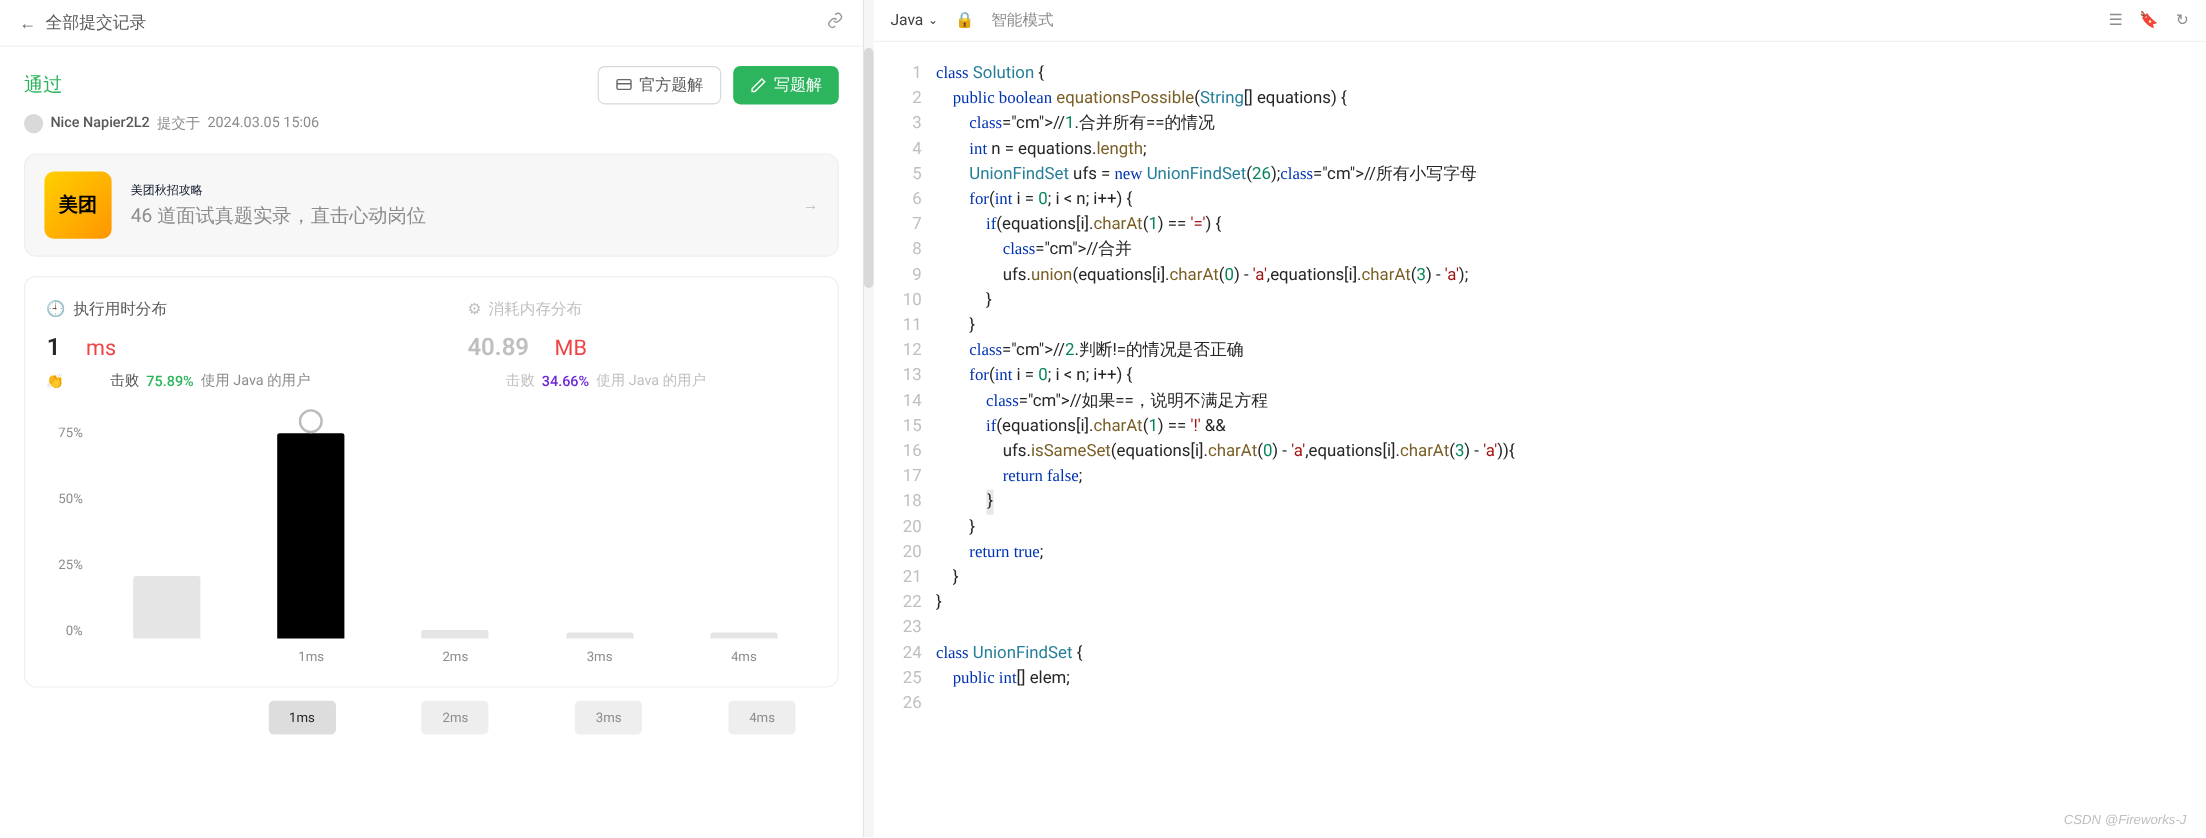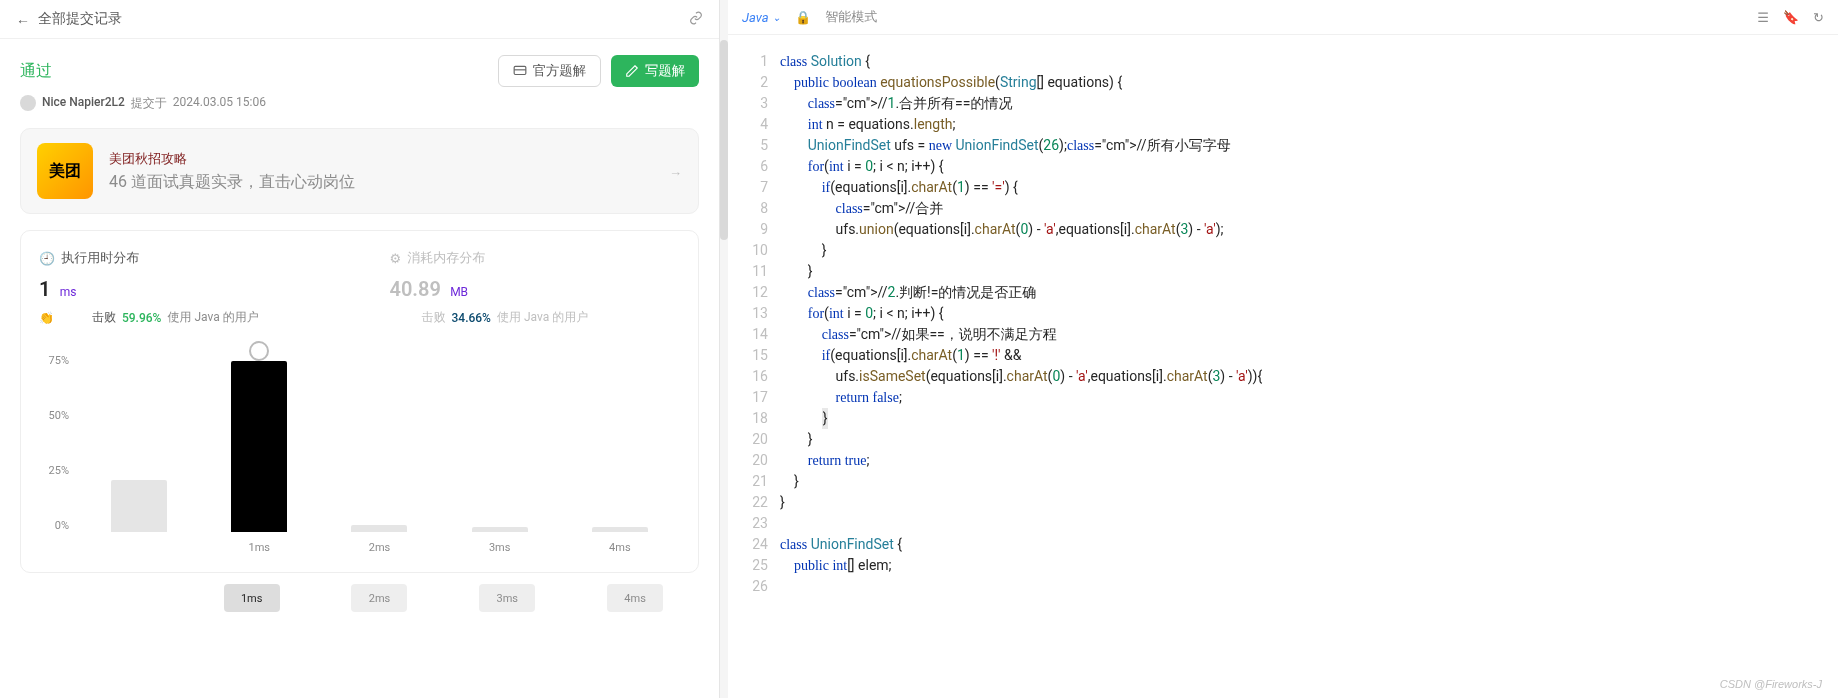--- a/index.html
+++ b/index.html
@@ -12,53 +12,53 @@
     .l-link { margin-left:auto; color:#8c8c8c; }
     .status-row { display:flex; align-items:center; padding:16px 20px 8px;justify-content:flex-end; }
     .status { color:#2db55d; font-size:16px; }
     .btn-outline { margin-left:auto; display:flex; align-items:center; gap:6px; border:1px solid #d9d9d9; border-radius:6px; padding:6px 14px; color:#595959; background:#fff; cursor:pointer; }
     .btn-solid { margin-left:10px; display:flex; align-items:center; gap:6px; background:#2db55d; color:#fff; border:none; border-radius:6px; padding:7px 14px; cursor:pointer; }
     .user-row { display:flex; gap:6px; padding:0 20px 16px; font-size:12px; color:#8c8c8c; }
     .avatar-sm { width:16px; height:16px; border-radius:50%; background:#d9d9d9; }
     .username { color:#595959; font-weight:500; }
     .promo { margin:0 20px 16px; display:flex; align-items:center; gap:16px; background:#f7f7f7; border:1px solid #eee; border-radius:10px; padding:14px 16px; }
     .promo-img { width:56px; height:56px; border-radius:8px; background:linear-gradient(135deg,#ffd000,#ff9500); display:flex; align-items:center; justify-content:center; color:#000; font-weight:bold; font-size:16px; }
-    .promo-title { font-size:13px; color:#7f1d1d; margin-bottom:4px; }
+    .promo-title { font-size:10px; color:#0f172a; margin-bottom:4px; }
     .promo-sub { font-size:16px; color:#8c8c8c; }
     .promo-arrow { margin-left:auto; color:#bfbfbf; }
     .stats { margin:0 20px; border:1px solid #eee; border-radius:10px; padding:18px; }
     .stats-top { display:flex; gap:60px; }
     .stat-block { flex:1; }
     .stat-head { display:flex; align-items:center; gap:6px; color:#595959; font-size:13px; margin-bottom:10px; }
     .stat-head.dim { color:#bfbfbf; }
     .stat-val { font-size:20px; font-weight:600; }
     .stat-val.dim { color:#bfbfbf; }
-    .stat-unit { font-size:12px; color:#6d28d9; margin-left:6px; }
+    .stat-unit { font-size:18px; color:#ef4444; margin-left:18px; }
     .stat-beat { display:flex; align-items:center; gap:6px; margin-top:8px; font-size:12px; }
     .hand { color:#2db55d; }
     .beat-label { color:#595959;margin-left:32px; }
     .beat-pct { color:#2db55d; font-weight:500; }
-    .beat-pct.dim { color:#0c4a6e; }
+    .beat-pct.dim { color:#6d28d9; }
     .beat-rest { color:#8c8c8c; }
     .chart { margin-top:28px; position:relative; height:200px; }
     .y-axis { position:absolute; left:0; top:0; bottom:22px; width:36px; display:flex; flex-direction:column; justify-content:space-between; font-size:11px; color:#8c8c8c; text-align:right; padding-right:6px; }
     .plot { position:absolute; left:40px; right:0; top:0; bottom:22px; display:flex; align-items:flex-end; justify-content:space-around; }
     .bar { width:56px; background:#e5e5e5; border-radius:2px 2px 0 0; }
     .bar.hl { background:#000; }
     .marker { position:absolute; top:-20px; left:50%; transform:translateX(-50%); width:20px; height:20px; border:2px solid #bbb; border-radius:50%; background:#fff; }
     .x-axis { position:absolute; left:40px; right:0; bottom:0; display:flex; justify-content:space-around; font-size:11px; color:#8c8c8c; }
     .x-strip { margin:6px 20px 0; height:38px; display:flex; justify-content:space-around; align-items:center; padding-left:40px; }
     .x-cell { width:56px; height:28px; background:#eee; border-radius:4px; display:flex; align-items:center; justify-content:center; font-size:11px; color:#8c8c8c; }
     .x-cell.active { background:#ddd; color:#262626; }
     .scrollbar { width:8px; background:#f5f5f5; }
     .thumb { width:8px; height:200px; background:#d9d9d9; border-radius:4px; margin-top:40px; }
     
     .right { flex:1; display:flex; flex-direction:column; }
     .r-header { display:flex; align-items:center; gap:14px; padding:8px 14px; border-bottom:1px solid #f0f0f0; color:#8c8c8c; font-size:13px; }
-    .lang { color:#3b82f6; display:flex; align-items:center; gap:4px;font-style:italic; }
+    .lang { color:#404040; display:flex; align-items:center; gap:4px; }
     .chev { font-size:10px; }
     .lock { color:#999; }
     .r-icons { margin-left:auto; display:flex; gap:14px; color:#8c8c8c; }
     .r-icons span { cursor:pointer; }
     .editor { flex:1; display:flex; font-family:Consolas,Monaco,monospace; font-size:14px; line-height:21px; overflow:hidden; }
     .gutter { width:52px; text-align:right; padding:16px 12px 0 0; color:#bfbfbf; user-select:none; }
     .code { flex:1; padding:16px 8px 0 0; white-space:pre; color:#262626; position:relative; }
     .code .kw { color:#0033b3;font-family:Liberation Serif, serif; }
     .code .type { color:#267f99; }
     .code .fn { color:#795e26; }
@@ -123,21 +123,21 @@
           <span>🕘</span>
           <span>执行用时分布</span>
         </div>
         <div>
           <span class="stat-val">1</span>
           <span class="stat-unit">ms</span>
         </div>
         <div class="stat-beat">
           <span class="hand">👏</span>
           <span class="beat-label">击败</span>
-          <span class="beat-pct">59.96%</span>
+          <span class="beat-pct">75.89%</span>
           <span class="beat-rest">使用 Java 的用户</span>
         </div>
       </div>
       <div class="stat-block">
         <div class="stat-head dim">
           <span>⚙</span>
           <span>消耗内存分布</span>
         </div>
         <div>
           <span class="stat-val dim">40.89</span>

